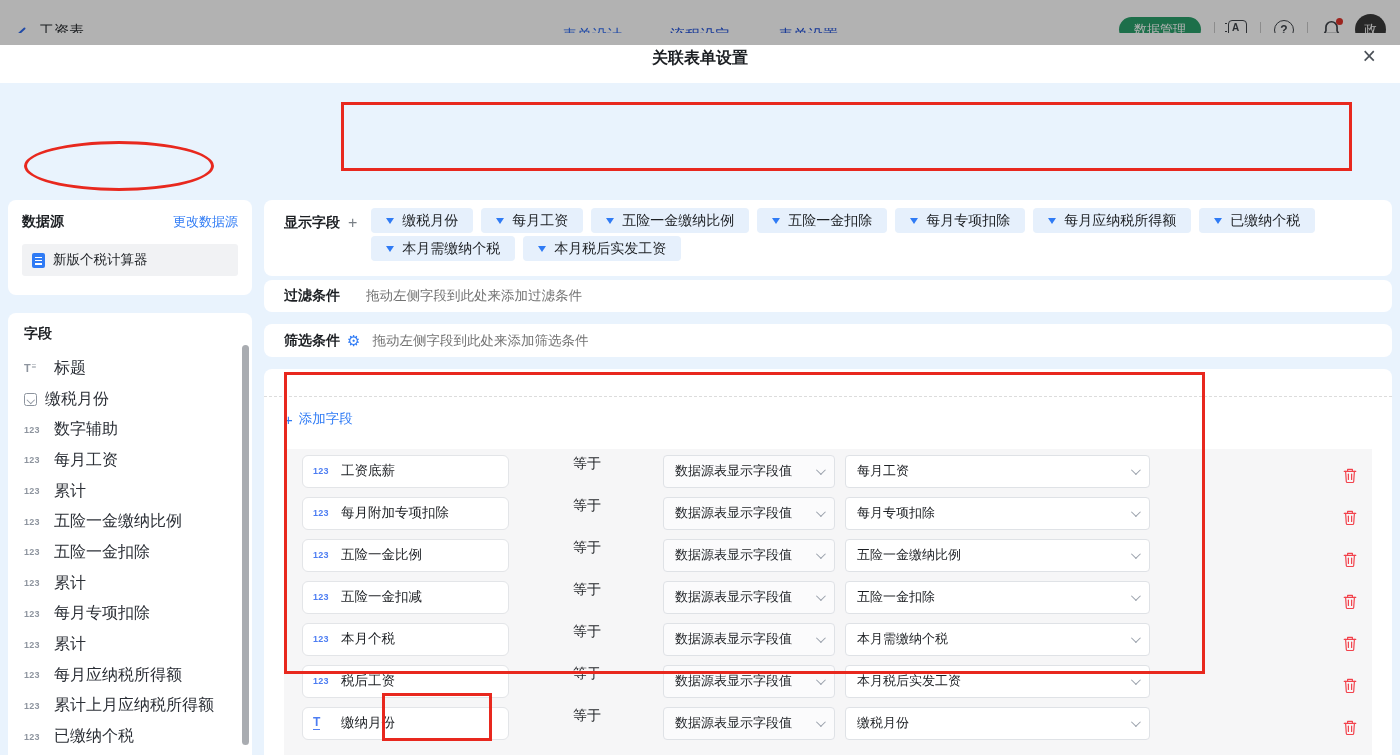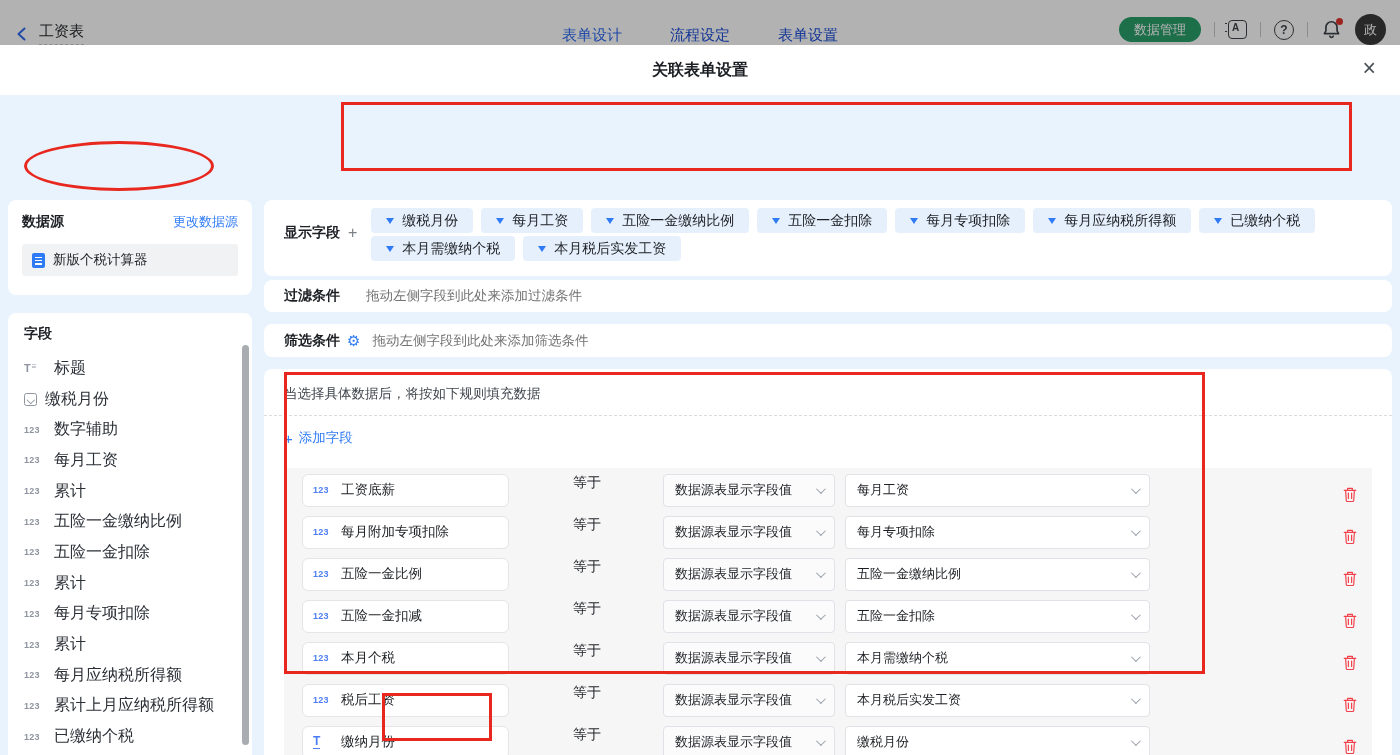--- a/index.html
+++ b/index.html
@@ -35,21 +35,21 @@
   .tb-div{width:1px;height:15px;background:#c9c9c9;}
   .book-ic{width:19px;height:19px;border:1.7px solid #3f444a;border-radius:4px;position:relative;}
   .book-ic::before{content:"";position:absolute;left:-4px;top:2px;width:2px;height:3px;border-top:1.6px solid #3f444a;border-bottom:1.6px solid #3f444a;height:7px;}
   .book-ic::after{content:"A";position:absolute;left:3px;top:1px;font-size:10px;font-weight:700;color:#3f444a;}
   .help-ic{width:20px;height:20px;border:1.7px solid #3f444a;border-radius:50%;display:flex;align-items:center;justify-content:center;font-size:12px;font-weight:700;color:#3f444a;}
   .bell-wrap{position:relative;width:21px;height:21px;}
   .bell-dot{position:absolute;right:-1px;top:-1px;width:7px;height:7px;background:#e0342c;border-radius:50%;}
   .avatar{width:31px;height:31px;border-radius:50%;background:#3a3a3a;color:#fff;font-size:13px;display:flex;align-items:center;justify-content:center;}
   
   .modal-header{
-    position:absolute;left:0;top:45px;width:1400px;height:50px;background:#fff;
+    position:absolute;left:0;top:33px;width:1400px;height:50px;background:#fff;
     display:flex;align-items:center;justify-content:center;
   }
   .modal-title{font-size:16px;font-weight:700;color:#1b1e22;}
   .modal-close{position:absolute;right:24px;top:12px;font-size:23px;color:#4b5158;line-height:1;cursor:pointer;}
   .modal-body{position:absolute;left:0;top:95px;width:1400px;height:660px;background:var(--page-bg);}
   .card{position:absolute;background:#fff;border-radius:8px;}
   
   .ds-card{left:8px;top:105px;width:244px;height:95px;padding:13px 14px;}
   .ds-head{display:flex;align-items:flex-end;}
   .ds-title{font-size:14px;font-weight:700;}
@@ -68,21 +68,21 @@
   .fi-title::before{content:"T";font-size:11px;font-weight:700;}
   .fi-title::after{content:"≡";font-size:8px;margin-left:1px;transform:translateY(-2px);}
   .fi-select{width:13px;height:13px;border:1.3px solid currentColor;border-radius:2.5px;position:relative;}
   .fi-select::after{content:"";position:absolute;left:3px;top:3px;width:4.5px;height:4.5px;border-right:1.4px solid currentColor;border-bottom:1.4px solid currentColor;transform:rotate(45deg);}
   .fi-text::before{content:"T";font-size:12px;font-weight:700;border-bottom:1.6px solid currentColor;line-height:1.05;}
   .fi-label{font-size:16px;color:#2b2f36;white-space:nowrap;}
   .scroll-thumb{position:absolute;right:3px;top:32px;width:7px;height:400px;background:#a9acb1;border-radius:4px;cursor:pointer;}
   
   .disp-card{left:264px;top:105px;width:1128px;height:76px;padding:8px 16px 0 20px;display:flex;align-items:flex-start;}
   .sec-label{font-size:14px;font-weight:700;white-space:nowrap;}
-  .disp-label-zone{display:flex;align-items:center;gap:8px;margin-top:16px;}
+  .disp-label-zone{display:flex;align-items:center;gap:8px;margin-top:6px;}
   .disp-plus{font-size:16px;color:#7a8086;cursor:pointer;line-height:1;}
   .tags-zone{margin-left:14px;display:flex;flex-direction:column;gap:3px;}
   .tag-row{display:flex;gap:8px;}
   .tag{height:25px;background:#e6f0fc;border-radius:4px;display:flex;align-items:center;padding:0 15px;font-size:14px;color:#1c1f23;cursor:pointer;white-space:nowrap;}
   .tag-tri{width:0;height:0;border-left:4.5px solid transparent;border-right:4.5px solid transparent;border-top:6px solid var(--accent-blue);margin-right:8px;flex:none;}
   
   .filter-card{left:264px;top:185px;width:1128px;height:32px;padding:0 20px;display:flex;align-items:center;}
   .sift-card{left:264px;top:229px;width:1128px;height:33px;padding:0 20px;display:flex;align-items:center;}
   .cond-placeholder{margin-left:26px;font-size:13.5px;color:#737373;}
   .gear-ic{margin-left:7px;font-size:15px;color:var(--accent-blue);line-height:1;cursor:pointer;}
@@ -306,21 +306,20 @@
     <span class="cond-placeholder">拖动左侧字段到此处来添加过滤条件</span>
   </div>
 
   <div class="card sift-card">
     <span class="sec-label">筛选条件</span>
     <span class="gear-ic">⚙</span>
     <span class="cond-placeholder">拖动左侧字段到此处来添加筛选条件</span>
   </div>
 
   <div class="card big-card">
-    <div class="rules-note">当选择具体数据后，将按如下规则填充数据</div>
     <div class="dashed"></div>
     <div class="add-field">
       <span class="add-plus">+</span>
       <span>添加字段</span>
     </div>
 
     <div class="rules-zone">
 
         <div class="rule-row">
           <div class="rule-fieldbox">

